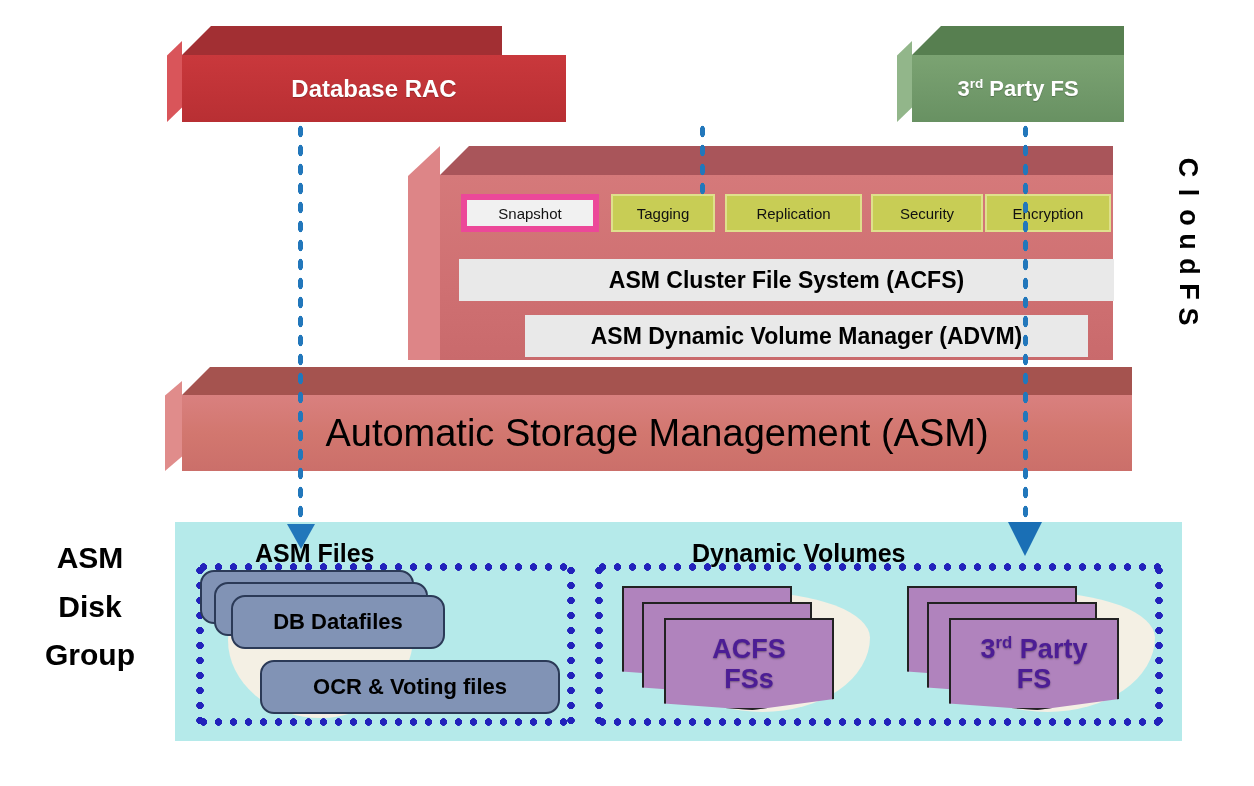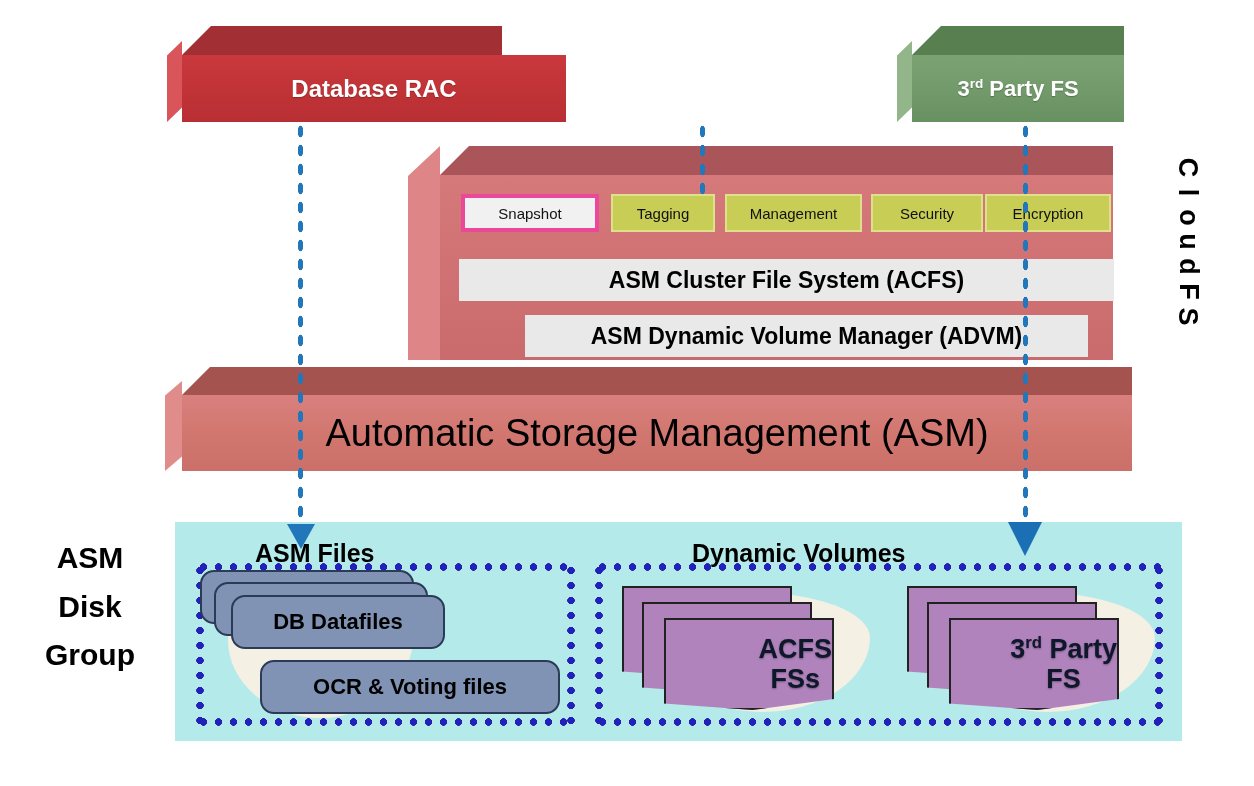--- a/index.html
+++ b/index.html
@@ -35,21 +35,21 @@
   .cfs-top{background:#a9555a;}
   .cfs-left{background:#dd8587;}
 
   .asm-front{background:linear-gradient(180deg,#d9807f 0%,#d2776f 50%,#cb6f6a 100%);}
   .asm-top{background:#a5534f;}
   .asm-left{background:#e08c8b;}
 
   
   .chip{position:absolute;display:flex;align-items:center;justify-content:center;
     font-size:15px;color:#111;box-sizing:border-box;}
-  .chip-white{background:#f1f1f1;border:4px solid #ec4899;}
+  .chip-white{background:#f1f1f1;border:6px solid #ec4899;}
   .chip-olive{background:#c8cd55;border:2px solid #dfe08c;}
 
   .barwhite{position:absolute;background:#e9e9e9;display:flex;align-items:center;
     justify-content:center;font-weight:bold;color:#000;box-sizing:border-box;}
 
   
   .vlabel{position:absolute;display:flex;flex-direction:column;align-items:center;
     font-weight:bold;font-size:27px;color:#000;line-height:0.92;}
   .vlabel span{display:block;transform:rotate(90deg);}
 
@@ -80,22 +80,22 @@
     border-radius:14px;display:flex;align-items:center;justify-content:center;
     font-weight:bold;font-size:22px;color:#000;box-sizing:border-box;}
 
   
   .blob{position:absolute;background:#f4f0e4;border-radius:44% 56% 50% 50%/40% 38% 62% 60%;}
 
   
   .volwrap{position:absolute;}
   .voldoc{position:absolute;background:#b083bd;border:2px solid #222;
     box-sizing:border-box;}
-  .voldoc.front{display:flex;align-items:center;justify-content:flex-end;
-    text-align:center;color:#0f172a;font-weight:bold;font-size:27px;line-height:1.12;
+  .voldoc.front{display:flex;align-items:center;justify-content:center;
+    text-align:center;color:#4c1d95;font-weight:bold;font-size:27px;line-height:1.12;
     text-shadow:0 1px 2px rgba(0,0,0,.35);}
   sup{font-size:.62em;vertical-align:super;line-height:0;}
 </style>
 </head>
 <body>
 
 <div class="stage">
 
   <div class="box3d" style="left:182px;top:55px;width:384px;height:67px;">
     <div class="face-top db-top" style="left:0;top:-29px;width:320px;height:29px;clip-path:polygon(0 100%,29px 0,100% 0,100% 100%);"></div>
@@ -120,21 +120,21 @@
     <div class="face-front cfs-front"></div>
   </div>
 
   <div class="chip chip-white" style="left:461px;top:194px;width:138px;height:38px;">
     <span>Snapshot</span>
   </div>
   <div class="chip chip-olive" style="left:611px;top:194px;width:104px;height:38px;">
     <span>Tagging</span>
   </div>
   <div class="chip chip-olive" style="left:725px;top:194px;width:137px;height:38px;">
-    <span>Management</span>
+    <span>Replication</span>
   </div>
   <div class="chip chip-olive" style="left:871px;top:194px;width:112px;height:38px;">
     <span>Security</span>
   </div>
   <div class="chip chip-olive" style="left:985px;top:194px;width:126px;height:38px;">
     <span>Encryption</span>
   </div>
 
   <div class="barwhite" style="left:459px;top:259px;width:655px;height:42px;font-size:23px;">
     <span>ASM Cluster  File System (ACFS)</span>

